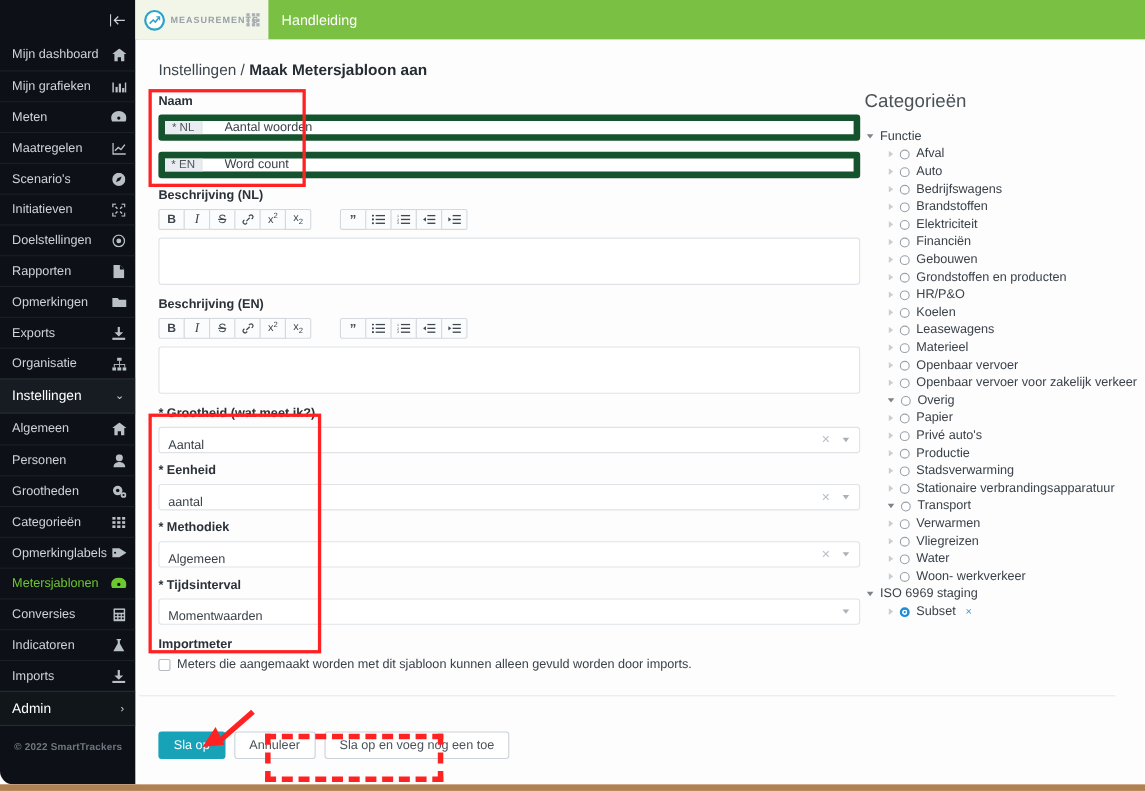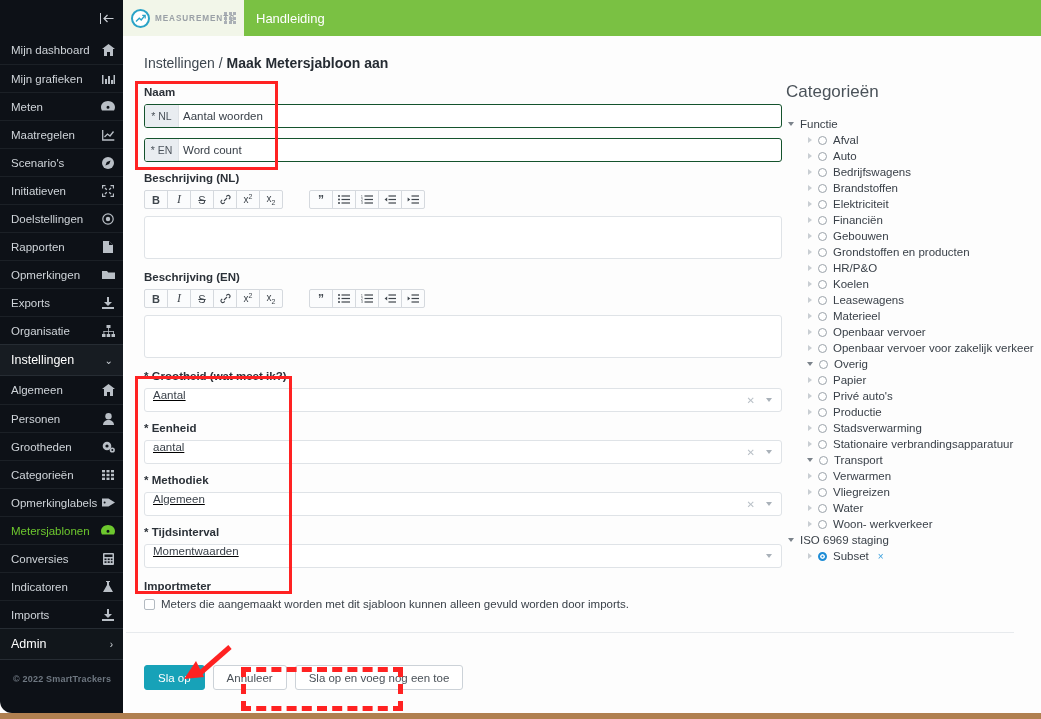--- a/index.html
+++ b/index.html
@@ -133,35 +133,35 @@
   #form { position: absolute; left: 18px; top: 50px; width: 638px; }
 
   .fieldlabel {
     font-size: 11.5px; font-weight: bold; color: #2b3138;
     margin-bottom: 6px;
   }
 
   .name-row {
     display: flex; height: 24px; margin-bottom: 10px;
     background: #ffffff;
-    border: 1px solid #14532d; border-radius: 3px;
+    border: 6px solid #14532d; border-radius: 3px;
     overflow: hidden;
   }
   .name-tag {
     width: 34px; flex: 0 0 34px;
     background: #e9edf1;
     border-right: 1px solid #dfe3e7;
     display: flex; align-items: center; justify-content: center;
     font-size: 10.5px; color: #4c545c;
   }
   .name-input {
     flex: 1; border: none; outline: none;
     font-family: "Liberation Sans", sans-serif;
     font-size: 11.5px; color: #3a4149;
-    padding-left: 4px; background: transparent;
+    padding-left: 20px; background: transparent;
   }
 
   .editor-block { margin-bottom: 12px; }
   .rte-toolbar { display: flex; gap: 26px; margin-bottom: 7px; }
   .btn-group { display: flex; }
   .rte-btn {
     width: 24px; height: 19px;
     border: 1px solid #d5d9de;
     background: #fbfcfd;
     margin-left: -1px;
@@ -175,23 +175,22 @@
   .rte-area {
     height: 43px; background: #ffffff;
     border: 1px solid #dfe3e7; border-radius: 3px;
   }
 
   .sel-row {
     position: relative;
     height: 24px; margin-bottom: 10px;
     background: #ffffff;
     border: 1px solid #dfe3e7; border-radius: 3px;
-    display: flex; align-items: flex-start;
+    display: flex; align-items: flex-end;
     cursor: pointer;
-    text-decoration: underline;
   }
   .sel-val { font-size: 11.5px; color: #3a4149; padding-left: 8px; }
   .sel-x {
     position: absolute; right: 26px; top: 50%; transform: translateY(-50%);
     font-size: 10px; color: #b9c0c7; cursor: pointer;
   }
   .sel-caret {
     position: absolute; right: 9px; top: 50%; transform: translateY(-50%);
     width: 0; height: 0;
     border-left: 3.5px solid transparent; border-right: 3.5px solid transparent;

